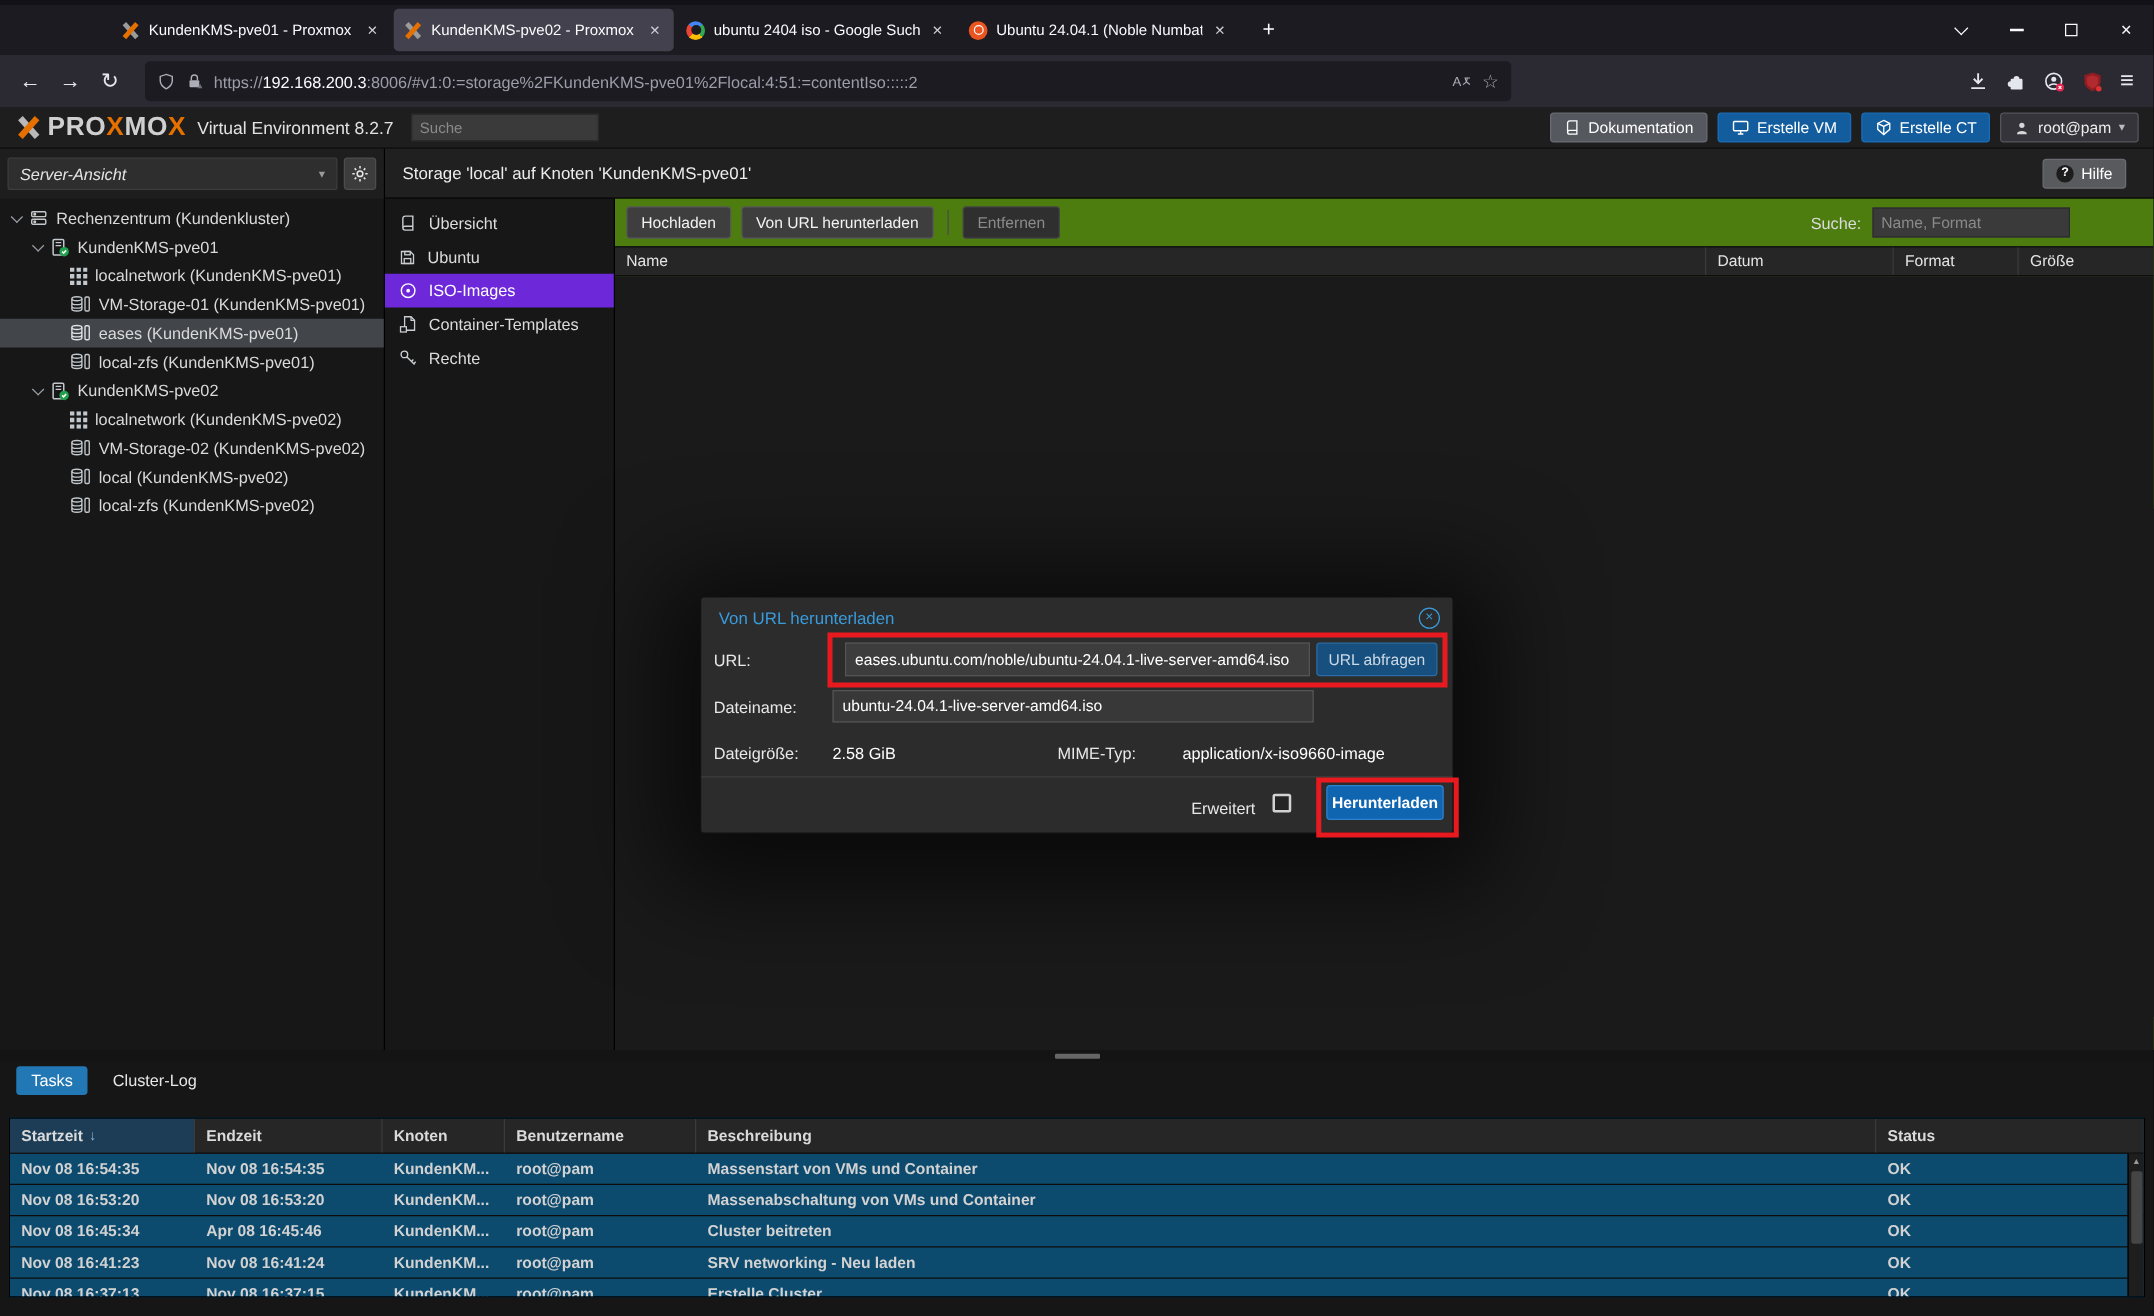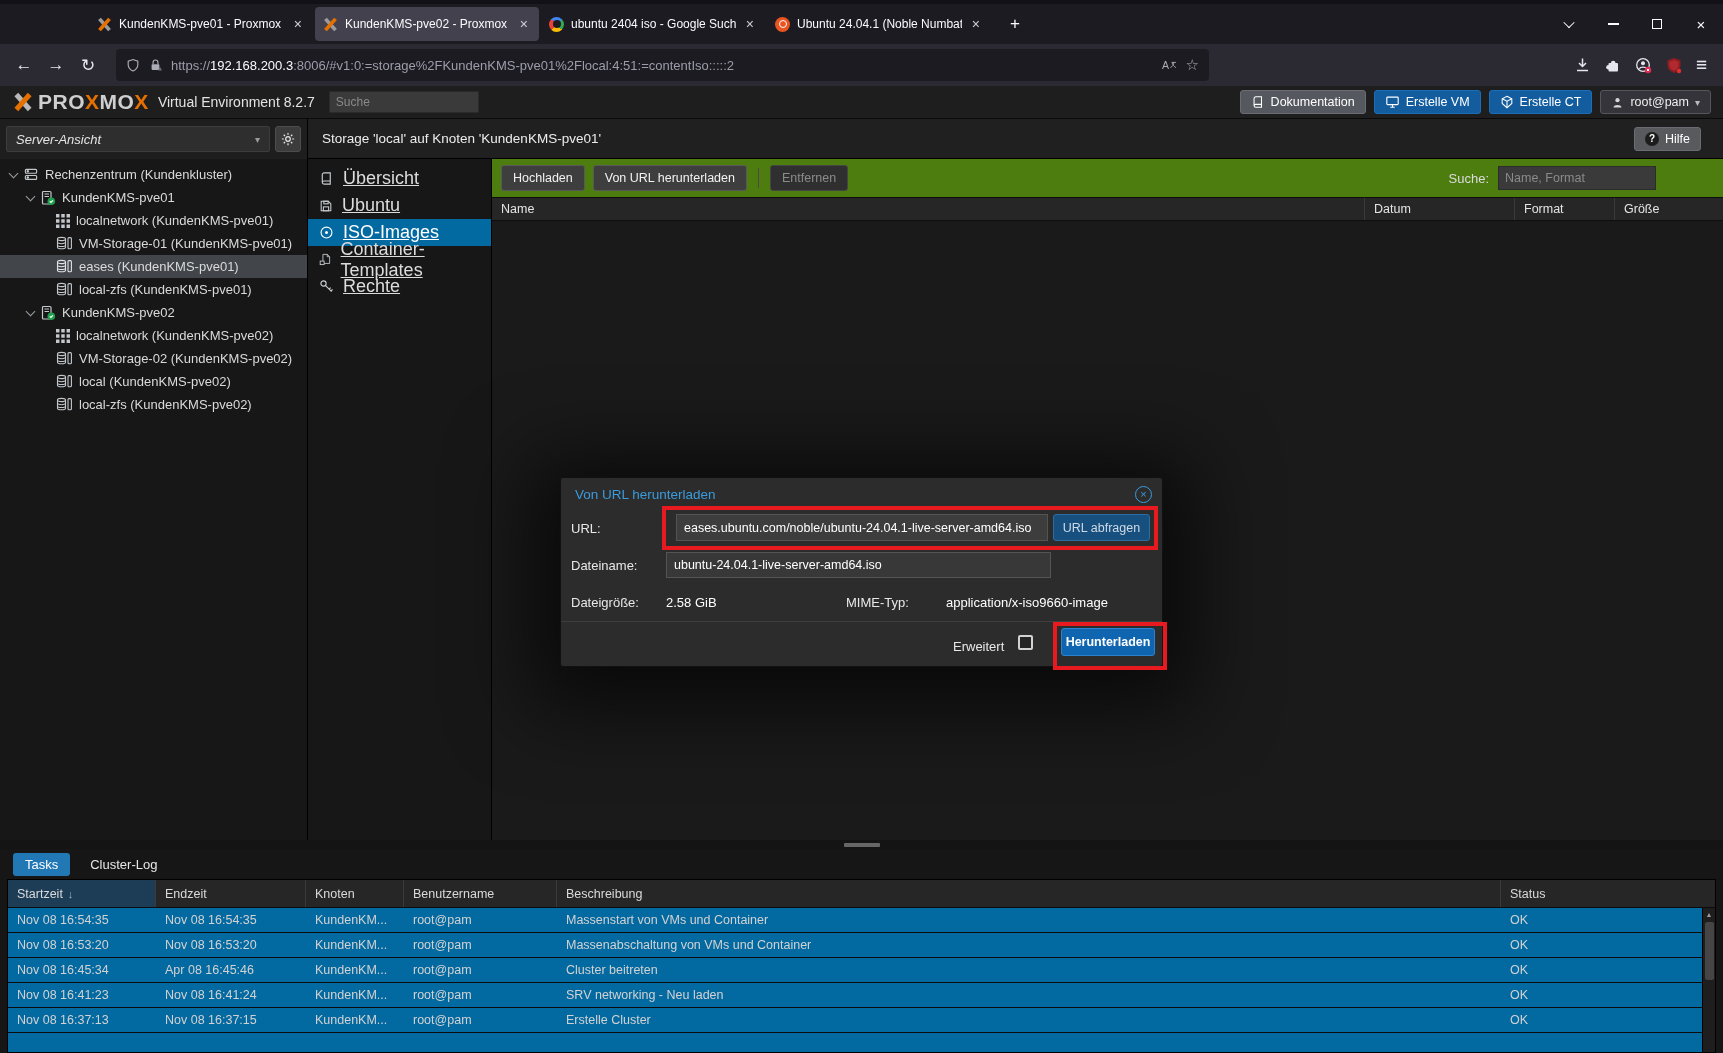--- a/index.html
+++ b/index.html
@@ -81,22 +81,22 @@
   .titlebar { height:40px; background:#202020; border-bottom:1px solid #000; display:flex;
               align-items:center; padding:0 14px; flex:none; }
   .page-title { font-size:13.5px; color:#ececec; }
   .help-btn { margin-left:auto; margin-right:8px; height:24px; background:#585a5e; border:1px solid #6a6c72;
               border-radius:3px; color:#fff; display:flex; align-items:center; gap:6px; padding:0 10px; font-size:12.5px; }
   .qmark { width:14px; height:14px; border-radius:50%; background:#1d1d1d; color:#fff; font-size:10px;
            font-weight:bold; display:flex; align-items:center; justify-content:center; }
 
   .workarea { flex:1; display:flex; min-height:0; }
   .menu { width:184px; flex:none; background:#171717; border-right:1px solid #000; padding-top:6px; }
-  .mitem { height:27px; display:flex; align-items:center; gap:9px; padding:0 11px; font-size:18px; color:#dcdcdc;text-decoration:underline; }
-  .mitem.active { background:#0369a1; color:#fff; }
+  .mitem { height:27px; display:flex; align-items:center; gap:9px; padding:0 11px; font-size:13px; color:#dcdcdc; }
+  .mitem.active { background:#6d28d9; color:#fff; }
   .content { flex:1; display:flex; flex-direction:column; background:#4d7c0f; min-width:0; }
   .toolbar { height:38px; display:flex; align-items:center; gap:8px; padding:0 9px; flex:none; }
   .tbtn { height:26px; padding:0 11px; background:#3e3e3e; border:1px solid #585858; border-radius:3px;
           color:#f2f2f2; font-size:12.5px; display:flex; align-items:center; }
   .tbtn.disabled { color:#8b8b8b; background:#2f2f2f; border-color:#454545; }
   .tsep { width:1px; height:20px; background:#4a4a4a; margin:0 3px; }
   .search-wrap { margin-left:auto; display:flex; align-items:center; gap:9px; margin-right:58px; }
   .search-wrap label { font-size:13px; color:#dcdcdc; }
   .tsearch { width:158px; height:24px; background:#3a3a3a; border:1px solid #2c2c2c; color:#ddd;
              padding:0 6px; font-size:12.5px; font-family:inherit; }
@@ -106,22 +106,22 @@
   .gcol.flex { flex:1; } .gcol.w150 { width:150px; } .gcol.w100 { width:100px; } .gcol.w108 { width:108px; border-right:none; }
   .grid-body { flex:1; background:#1a1a1a; }
 
   
   .splitter { height:9px; background:#141414; display:flex; align-items:center; justify-content:center; flex:none; }
   .split-handle { width:36px; height:4px; background:#666; border-radius:1px; }
   .bottom { height:204px; flex:none; display:flex; flex-direction:column; background:#161616; }
   .btabs { height:30px; display:flex; align-items:center; gap:8px; padding:0 13px; flex:none; }
   .btab { height:23px; padding:0 12px; display:flex; align-items:center; font-size:13px; color:#e6e6e6; border-radius:3px; }
   .btab.active { background:#2277b5; color:#fff; }
-  .btable { flex:1; margin:0 7px; border:1px solid #000; position:relative; background:#0369a1;
-            display:flex; flex-direction:column; overflow:hidden; }
+  .btable { flex:1; margin:15px 7px; border:1px solid #000; position:relative; background:#0c4a6e;
+            display:flex; flex-direction:column; overflow:hidden;font-weight:bold; }
   .brow-head { height:28px; display:flex; background:#262626; font-size:12.5px; color:#dadada;
                border-bottom:1px solid #0c0c0c; flex:none; }
   .bcol { display:flex; align-items:center; gap:5px; padding:0 9px; border-right:1px solid #3a3a3a; }
   .bcol.sorted { background:#1d3d57; }
   .cw1 { width:148px; } .cw2 { width:150px; } .cw3 { width:98px; } .cw4 { width:153px; }
   .cwf { flex:1; } .cw6 { width:214px; border-right:none; }
   .brow { height:25px; display:flex; font-size:12.5px; color:#d2d2d2; border-bottom:1px solid #0c0c0c; flex:none; }
   .brow .bcol { border-right:none; }
   .sort-arrow { color:#8fb8d8; font-size:11px; }
   .vscroll { position:absolute; right:0; top:28px; bottom:0; width:13px; background:#1e1e1e;

